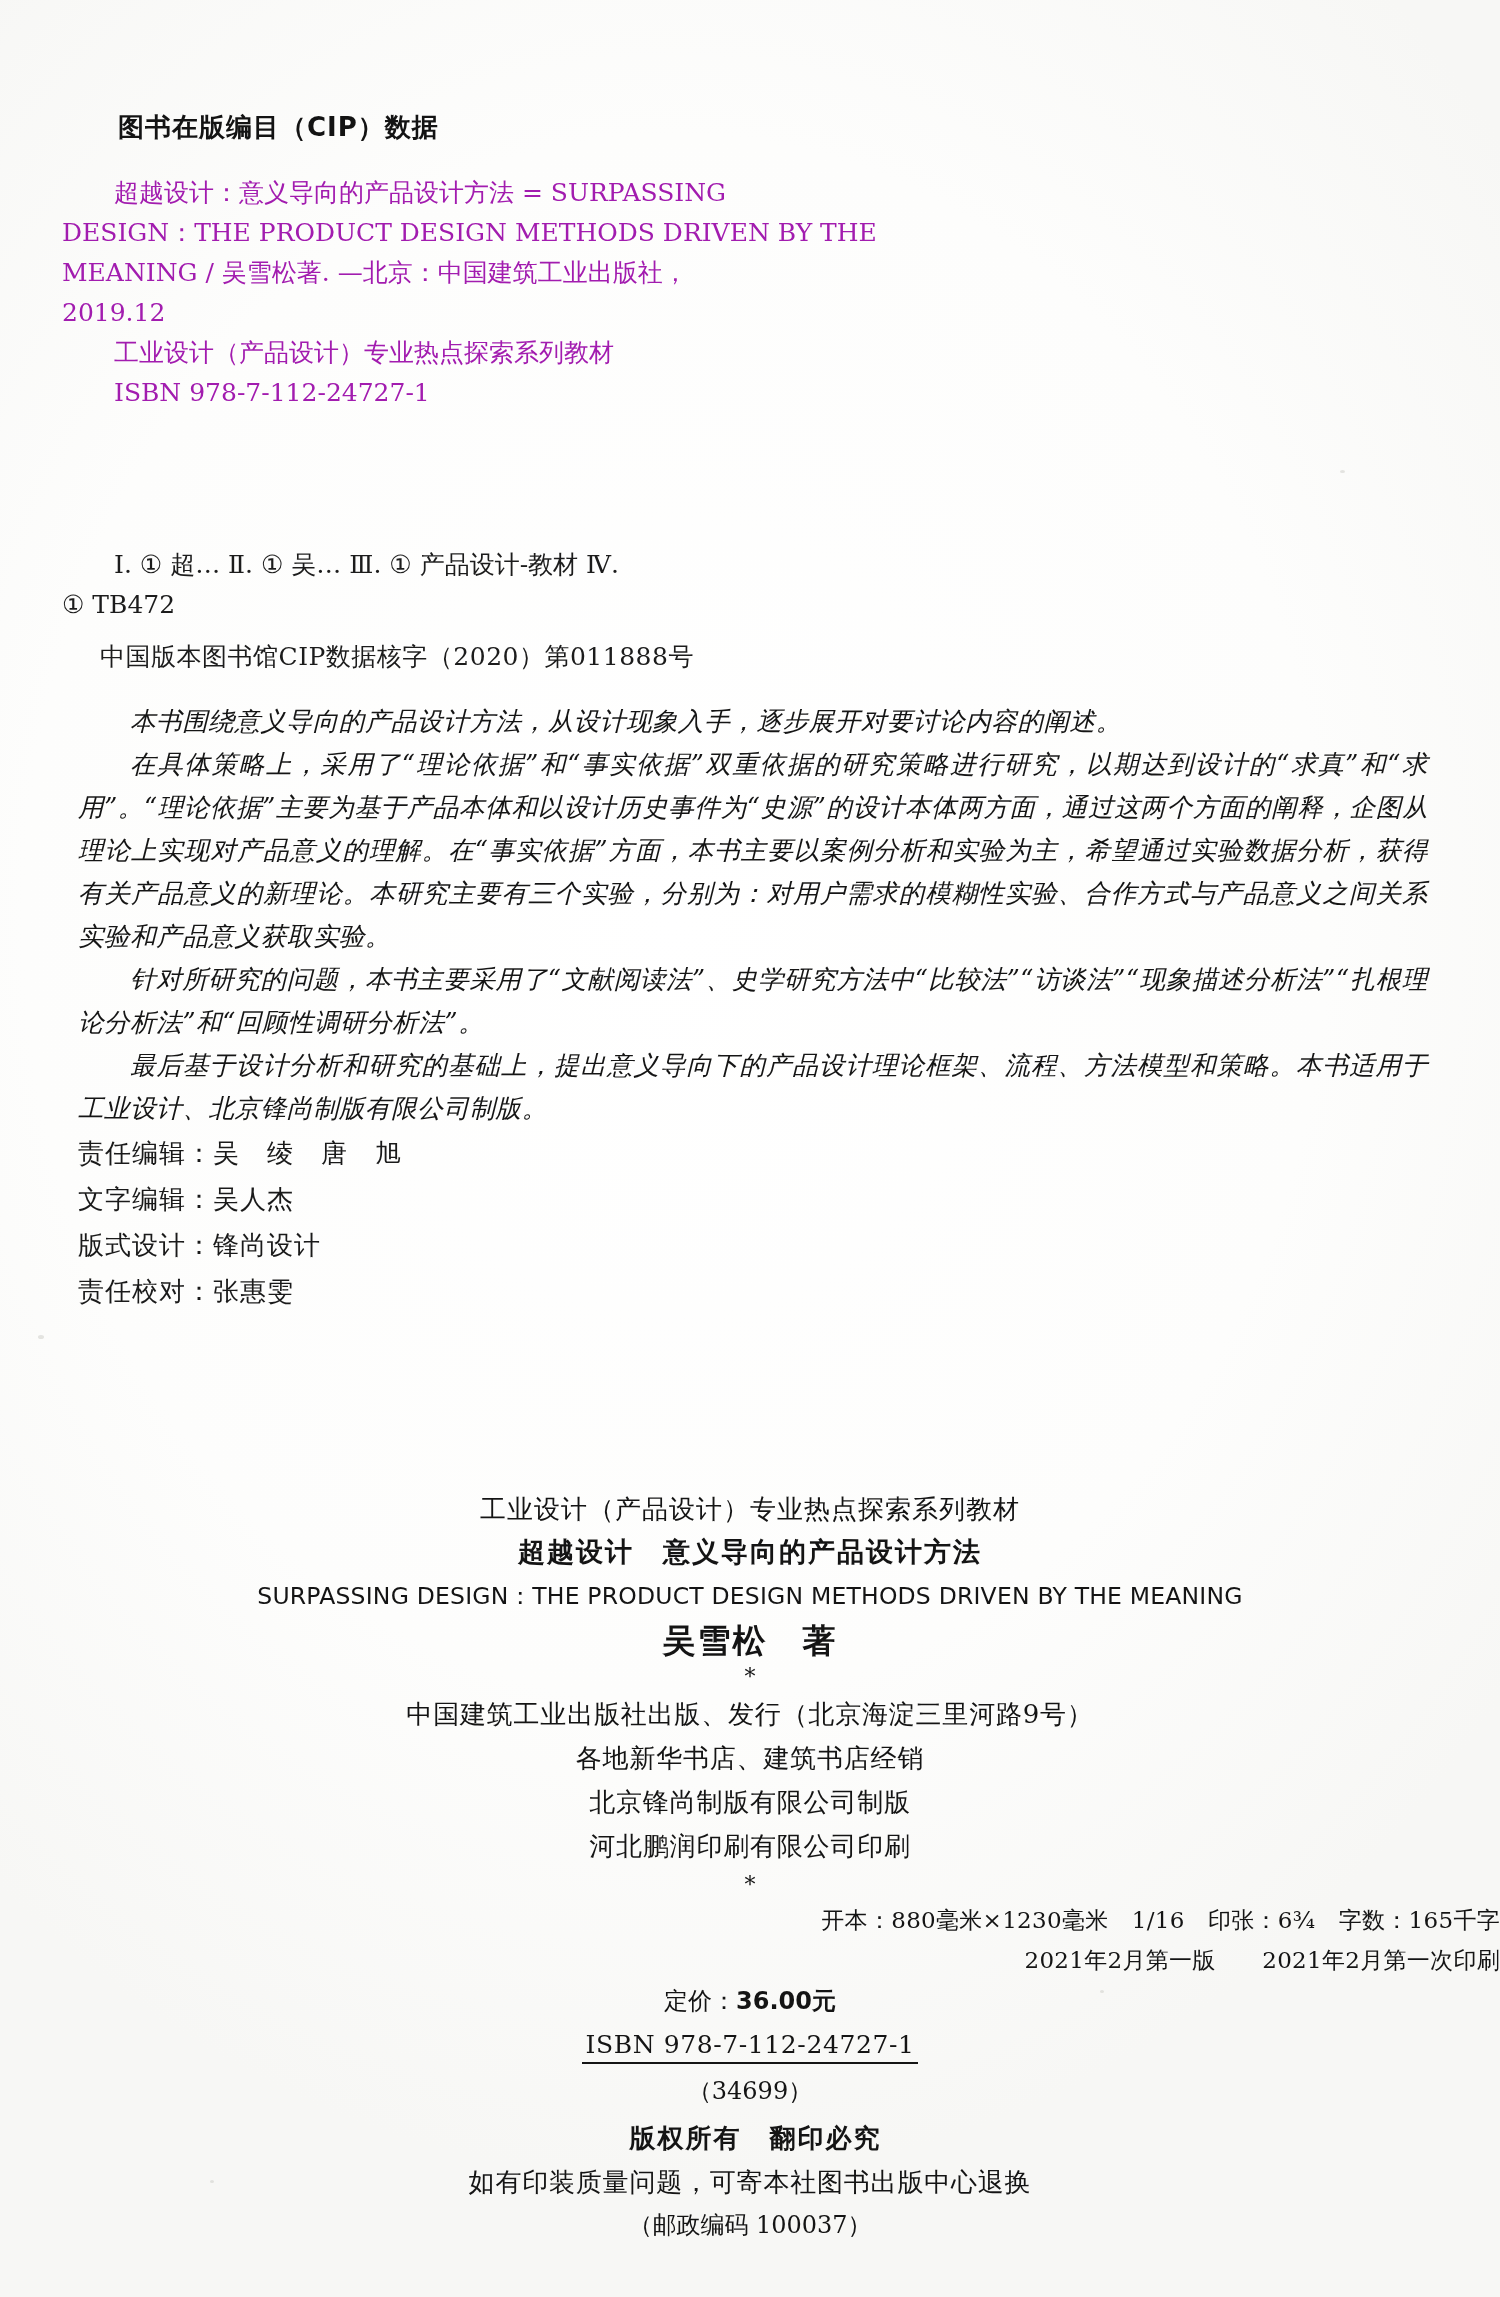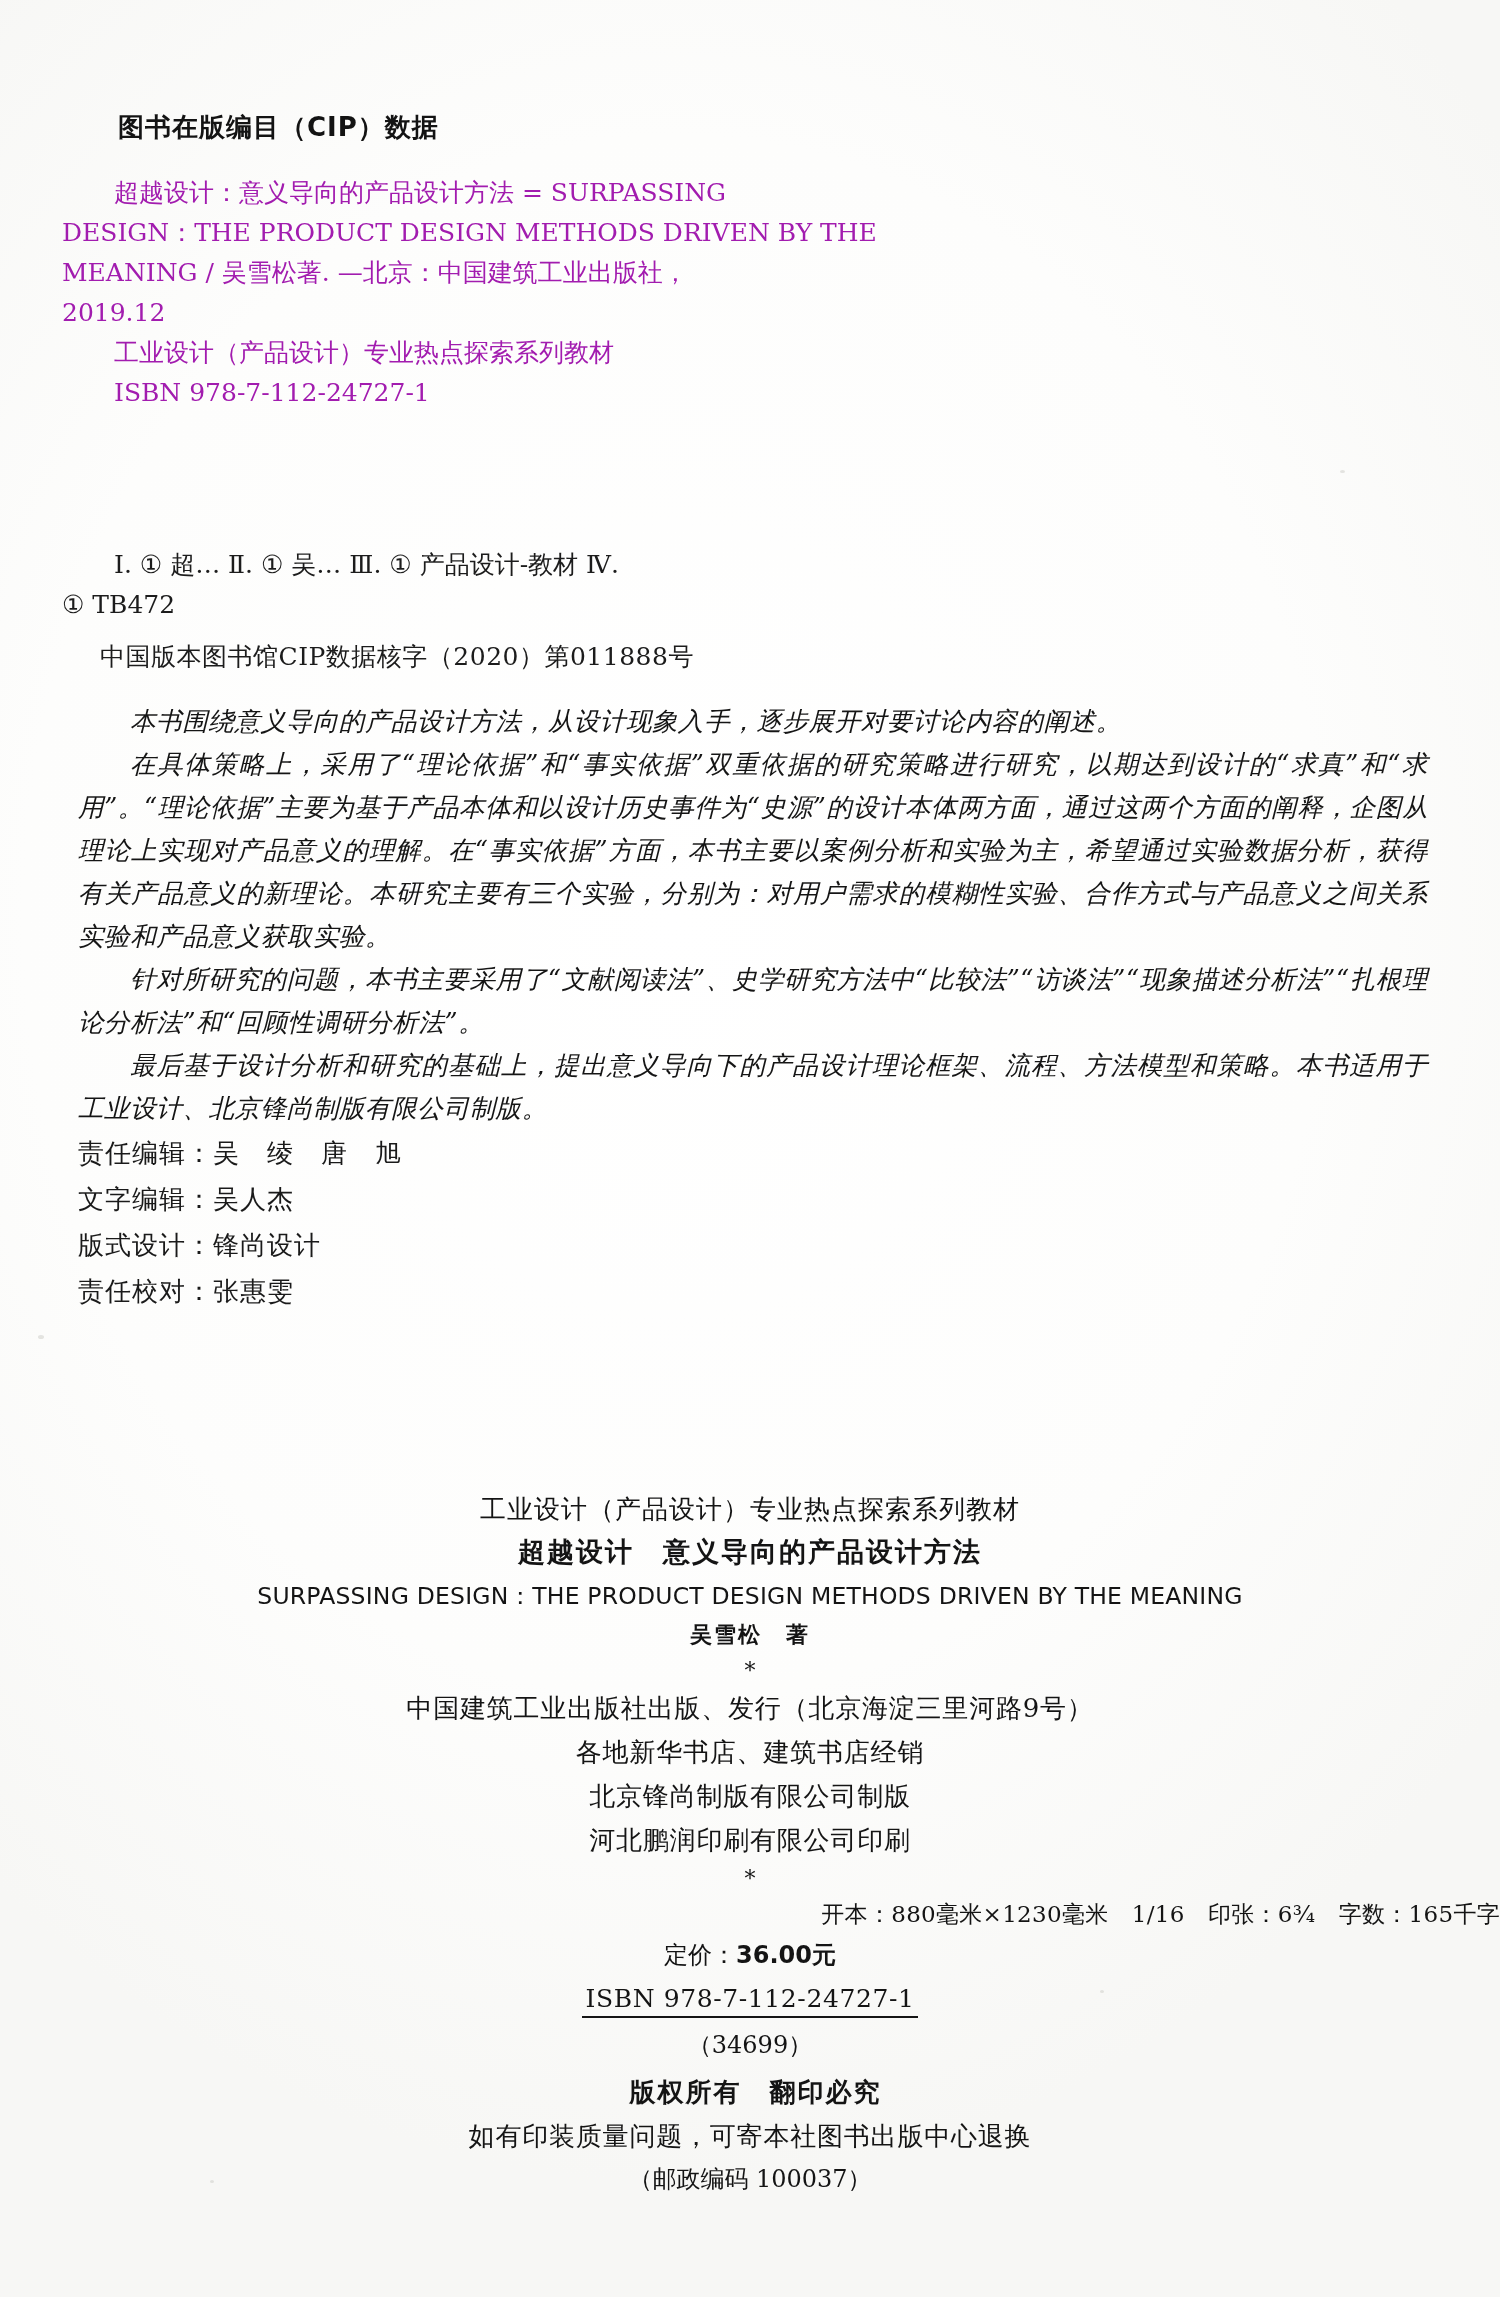--- a/index.html
+++ b/index.html
@@ -133,24 +133,24 @@
   .colophon .title-en {
     font-family: "DejaVu Sans", "Liberation Sans", sans-serif;
     font-size: 23.5px;
     line-height: 36px;
     letter-spacing: 0.2px;
     margin-top: 6px;
   }
   .colophon .author {
     font-family: "DejaVu Sans", "Liberation Sans", sans-serif;
     font-weight: bold;
-    font-size: 22px;
+    font-size: 33px;
     line-height: 38px;
     letter-spacing: 2px;
-    margin-top: 2px;
+    margin-top: 8px;
   }
   .colophon .star {
     font-size: 22px;
     line-height: 30px;
     margin-top: 2px;
   }
   .colophon .pub-line {
     font-family: "DejaVu Serif", "Liberation Serif", serif;
     font-size: 26px;
     line-height: 44px;
@@ -265,20 +265,21 @@
     <div class="star">*</div>
 
     <div class="pub-line">中国建筑工业出版社出版、发行（北京海淀三里河路9号）</div>
     <div class="pub-line">各地新华书店、建筑书店经销</div>
     <div class="pub-line">北京锋尚制版有限公司制版</div>
     <div class="pub-line">河北鹏润印刷有限公司印刷</div>
 
     <div class="star">*</div>
 
     <div class="spec-line">开本：880毫米×1230毫米　1/16　印张：6¾　字数：165千字</div>
+    <div class="spec-line">2021年2月第一版　　2021年2月第一次印刷</div>
     <div class="price"><span>定价：</span><b>36.00元</b></div>
 
     <div><span class="isbn-wrap"><span class="isbn">ISBN 978-7-112-24727-1</span></span></div>
     <div class="cn-code">（34699）</div>
     <div class="copyright">版权所有　翻印必究</div>
     <div class="notice">如有印装质量问题，可寄本社图书出版中心退换</div>
     <div class="postcode">（邮政编码 100037）</div>
   </div>
 
   <div class="speck" style="left:38px;  top:1335px; width:6px;  height:4px;"></div>

